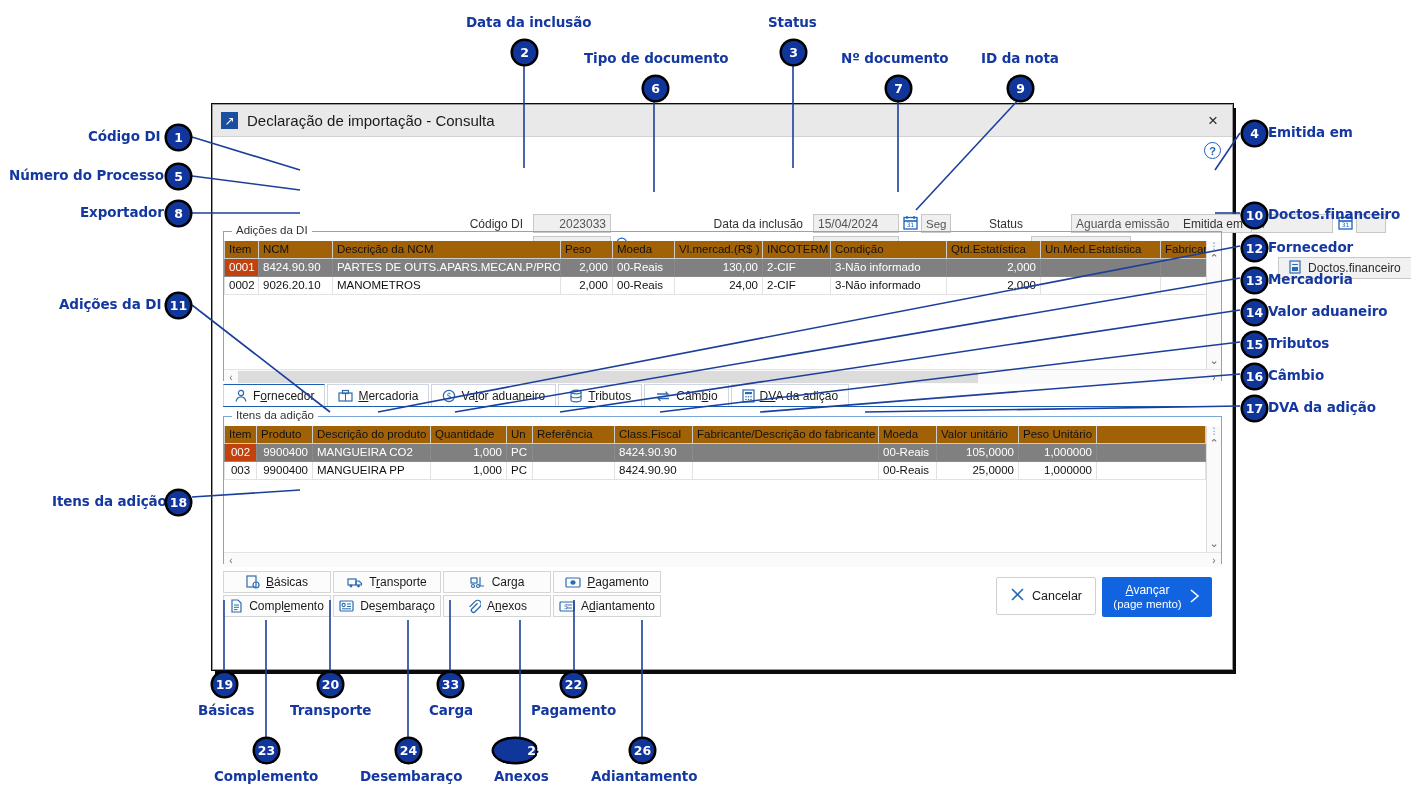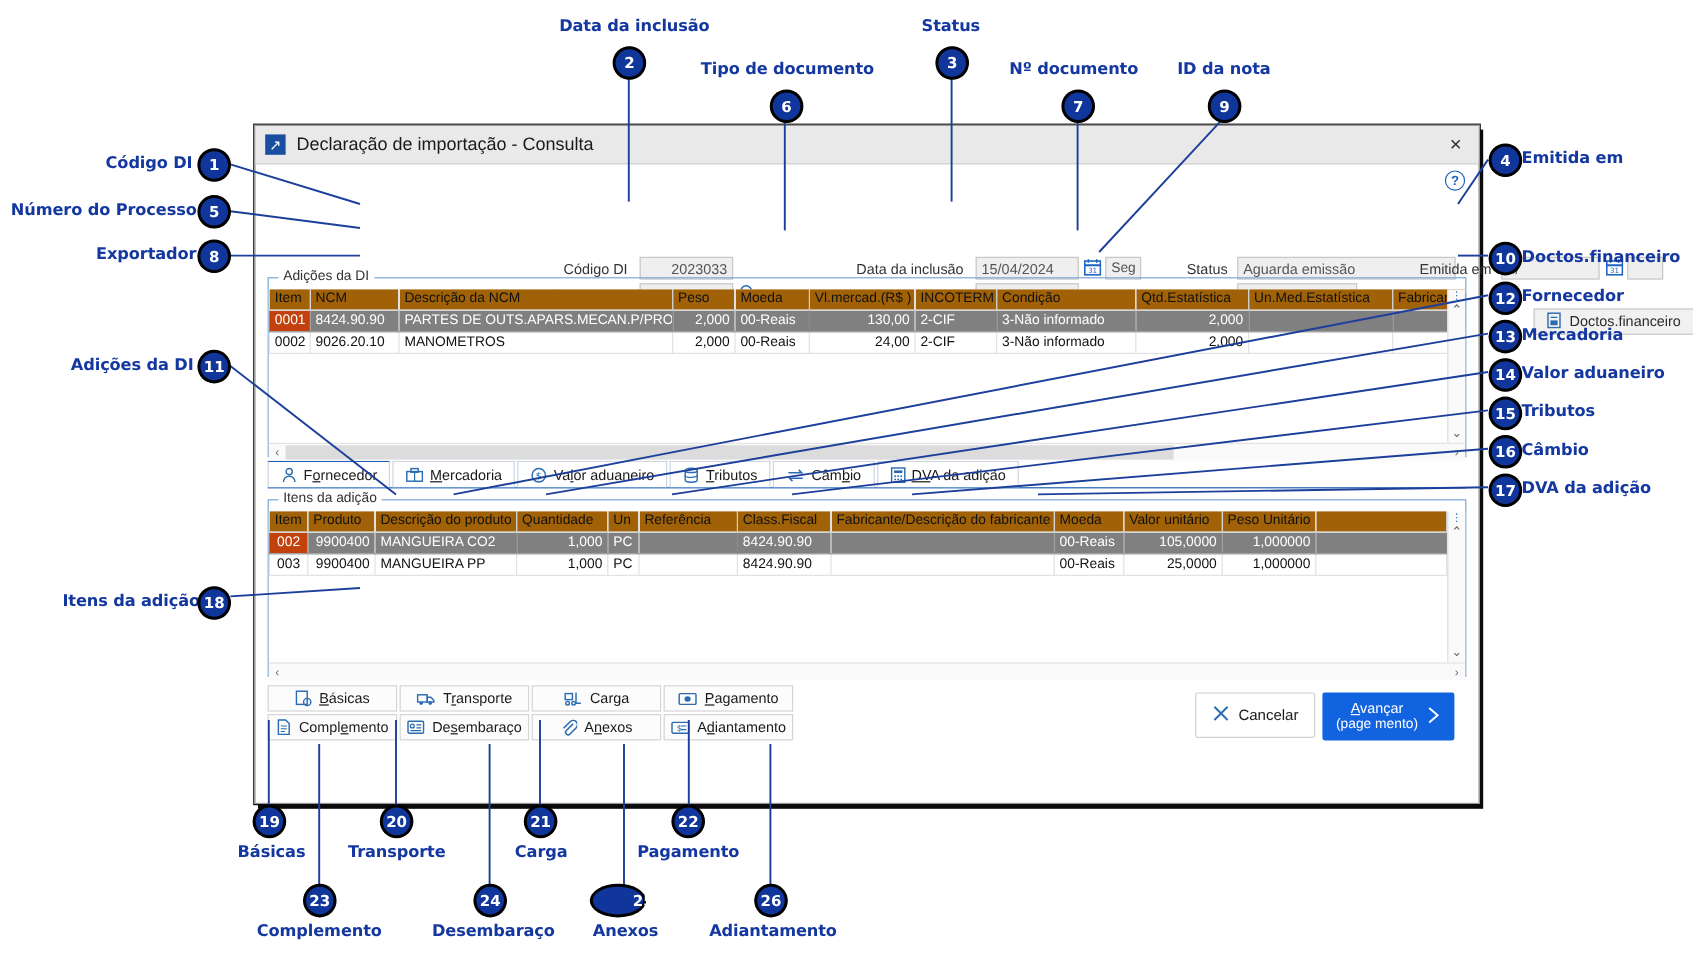--- a/index.html
+++ b/index.html
@@ -262,21 +262,21 @@
       </span>
       <div class="seg-box" style="left:698px; top:53px;">Seg</div>
 
       <div class="fld-label" style="left:370px; top:78px; width:210px;">Tipo de documento</div>
       <div class="combo" style="left:590px; top:75px; width:86px;">
         <span>02-DI</span>
         <span class="caret"></span>
       </div>
 
       <div class="fld-label" style="left:600px; top:56px; width:200px;">Status</div>
-      <div class="fld" style="left:808px; top:53px; width:182px;">Aguarda emissão</div>
+      <div class="fld" style="left:848px; top:53px; width:182px;">Aguarda emissão</div>
 
       <div class="fld-label" style="left:600px; top:78px; width:200px;">Nº documento</div>
       <div class="fld" style="left:808px; top:75px; width:100px;">00/00000000</div>
 
       <div class="fld-label" style="left:600px; top:100px; width:200px;">ID da nota</div>
       <div class="fld" style="left:808px; top:97px; width:88px;"></div>
       <span class="mag" style="left:900px; top:96px;">
         <svg width="18" height="18" viewBox="0 0 18 18">
             <circle cx="7.4" cy="7.4" r="5.2" fill="none" stroke="#1a62c4" stroke-width="1.4"></circle>
             <line x1="11.3" y1="11.3" x2="16" y2="16" stroke="#1a62c4" stroke-width="1.4"></line>
@@ -705,21 +705,21 @@
     <div class="ann-badge ann" style="left: 1241px; top: 363px;">16</div>
     <div class="ann-label ann" style="left: 1268px; top: 399px;">DVA da adição</div>
     <div class="ann-badge ann" style="left: 1241px; top: 395px;">17</div>
     <div class="ann-label ann" style="left: 52px; top: 493px;">Itens da adição</div>
     <div class="ann-badge ann" style="left: 165px; top: 489px;">18</div>
     <div class="ann-label ann" style="left: 198px; top: 702px;">Básicas</div>
     <div class="ann-badge ann" style="left: 211px; top: 671px;">19</div>
     <div class="ann-label ann" style="left: 290px; top: 702px;">Transporte</div>
     <div class="ann-badge ann" style="left: 317px; top: 671px;">20</div>
     <div class="ann-label ann" style="left: 429px; top: 702px;">Carga</div>
-    <div class="ann-badge ann" style="left: 437px; top: 671px;">21</div>
+    <div class="ann-badge ann" style="left: 437px; top: 671px;">33</div>
     <div class="ann-label ann" style="left: 531px; top: 702px;">Pagamento</div>
     <div class="ann-badge ann" style="left: 560px; top: 671px;">22</div>
     <div class="ann-label ann" style="left: 214px; top: 768px;">Complemento</div>
     <div class="ann-badge ann" style="left: 253px; top: 737px;">23</div>
     <div class="ann-label ann" style="left: 360px; top: 768px;">Desembaraço</div>
     <div class="ann-badge ann" style="left: 395px; top: 737px;">24</div>
     <div class="ann-label ann" style="left: 494px; top: 768px;">Anexos</div>
     <div class="ann-badge ann" style="left: 492px; top: 737px; padding-left: 42px;">25</div>
     <div class="ann-label ann" style="left: 591px; top: 768px;">Adiantamento</div>
     <div class="ann-badge ann" style="left: 629px; top: 737px;">26</div>

